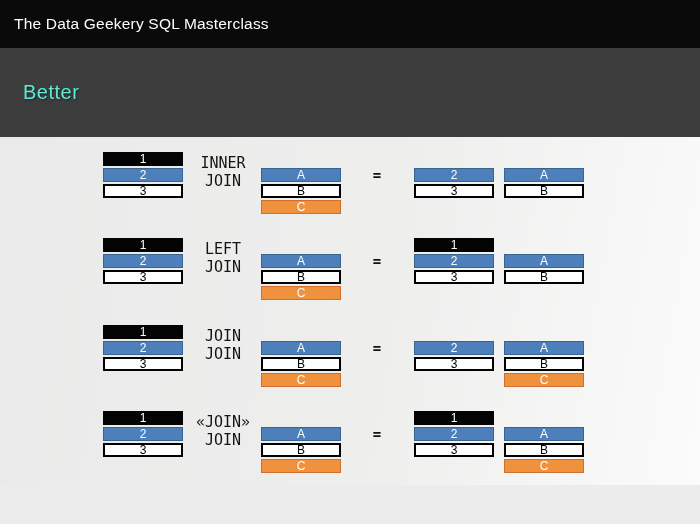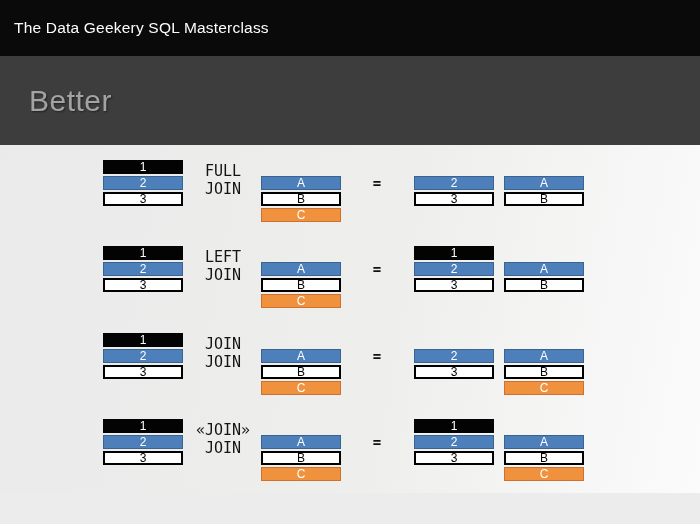--- a/index.html
+++ b/index.html
@@ -3,32 +3,32 @@
 <meta charset="utf-8">
 <style>
   html,body { margin:0; padding:0; background:#222; }
   .slide {
     position:relative; width:700px; height:524px; overflow:hidden;
     font-family:"Liberation Sans", sans-serif;
     background:#ececec;
   }
   
   .topbar {
-    height:56px; background:#0a0a0a;
+    height:48px; background:#0a0a0a;
     display:flex; justify-content:space-between; align-items:center;
     padding:0 14px; box-sizing:border-box;
     color:#fdfdfd; font-size:15.5px; letter-spacing:.2px;
   }
   
   .titlebar {
     height:89px; background:#3d3d3d;
     display:flex; align-items:center; padding:0 15px; box-sizing:border-box;
   }
   .titlebar h1 {
-    margin:14px; font-size:30px; font-weight:400; color:#a3a3a3;
+    margin:8px; font-size:20px; font-weight:400; color:#5eead4;
     letter-spacing:.5px; text-shadow:1px 1px 2px rgba(0,0,0,.45);
   }
   
   .content {
     position:relative; height:348px;
     background:linear-gradient(100deg,#eaeaea 0%,#eeeeed 55%,#fbfbfb 100%);
   }
   .group { position:absolute; left:103px; width:490px; height:68px; }
   .group.g0{top:15px} .group.g1{top:101px} .group.g2{top:188px} .group.g3{top:274px}
   .col { position:absolute; top:0; }
@@ -80,21 +80,21 @@
   </div>
 
   <main class="content" id="groups">
       <section class="group g0">
     <div class="col tbl left-operand">
           <div class="box black" style="top: 0px;">1</div>
           <div class="box blue" style="top: 16px;">2</div>
           <div class="box white" style="top: 32px;">3</div>
         </div>
     <div class="col label">
-          <div>FULL</div>
+          <div>INNER</div>
           <div>JOIN</div>
         </div>
     <div class="col tbl right-operand">
           <div class="box blue" style="top: 16px;">A</div>
           <div class="box white" style="top: 32px;">B</div>
           <div class="box orange" style="top: 48px;">C</div>
         </div>
     <div class="col equals">=</div>
     <div class="col tbl result-left">
           <div class="box blue" style="top: 16px;">2</div>

